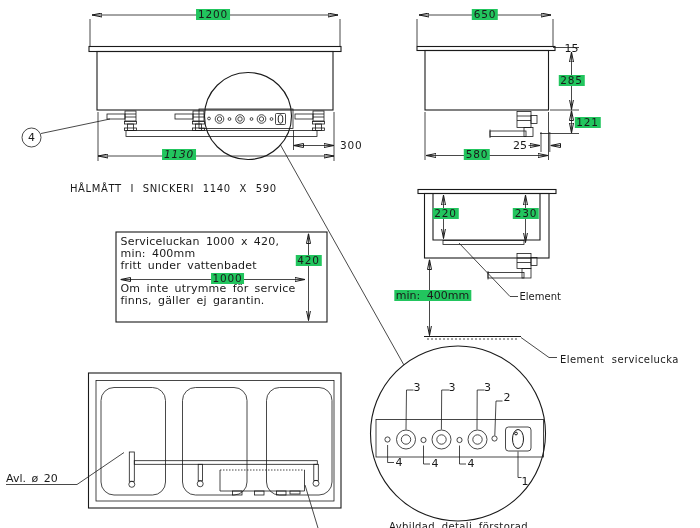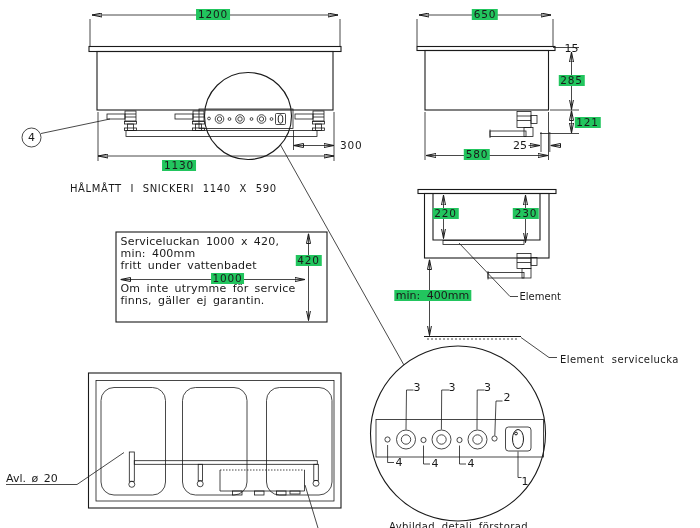--- a/index.html
+++ b/index.html
@@ -220,21 +220,21 @@
     <polyline class="thin" points="387.6,445 387.6,462.5 394,462.5"></polyline>
     <polyline class="thin" points="423.5,445.5 423.5,464 430,464"></polyline>
     <polyline class="thin" points="459.5,445.5 459.5,464 466,464"></polyline>
     <polyline class="thin" points="518,451.5 518,477.5 521.5,477.5"></polyline>
   </g>
 </svg>
 
 <div class="t lbl ws" style="left:70px;top:183px;letter-spacing:0.6px;word-spacing:5px;">HÅLMÅTT I SNICKERI 1140 X 590</div>
 
 <div class="t dim bgw ctr" style="left:213px;top:8.5px;">1200</div>
-<div class="t dim bgw ctr" style="left:179px;top:160px;">1130</div>
+<div class="t dim bgw ctr" style="left:179px;top:149px;font-style:italic;">1130</div>
 <div class="t dim" style="left:340px;top:139.5px;">300</div>
 <div class="t sm ctr" style="left:31.5px;top:132px;">4</div>
 
 <div class="t dim bgw ctr" style="left:485px;top:8.5px;">650</div>
 <div class="t sm" style="left:564.5px;top:42.5px;">15</div>
 <div class="t dim bgw ctr" style="left:571.5px;top:74.5px;">285</div>
 <div class="t dim bgw ctr" style="left:570.5px;top:116.5px;margin-left:17px;">121</div>
 <div class="t sm" style="left:513px;top:140px;">25</div>
 <div class="t dim bgw ctr" style="left:477px;top:149px;">580</div>
 

